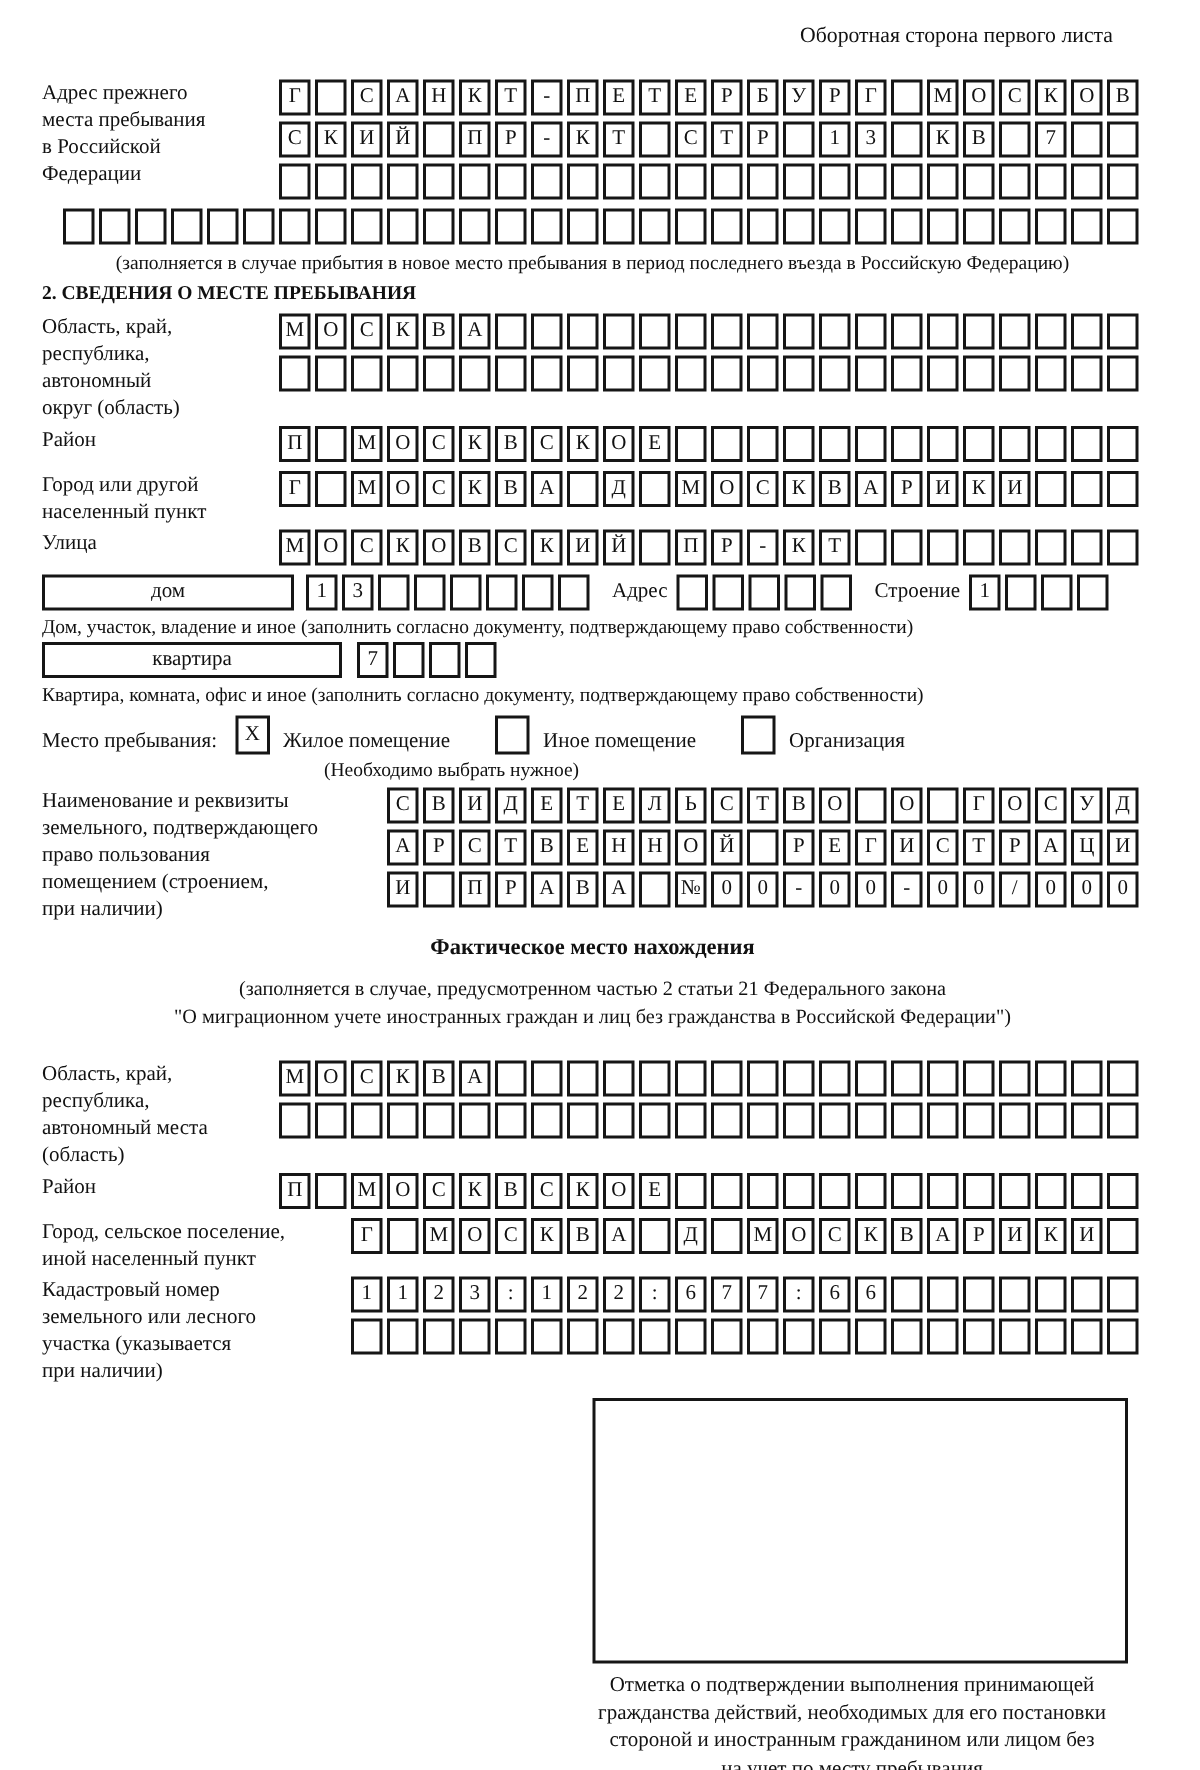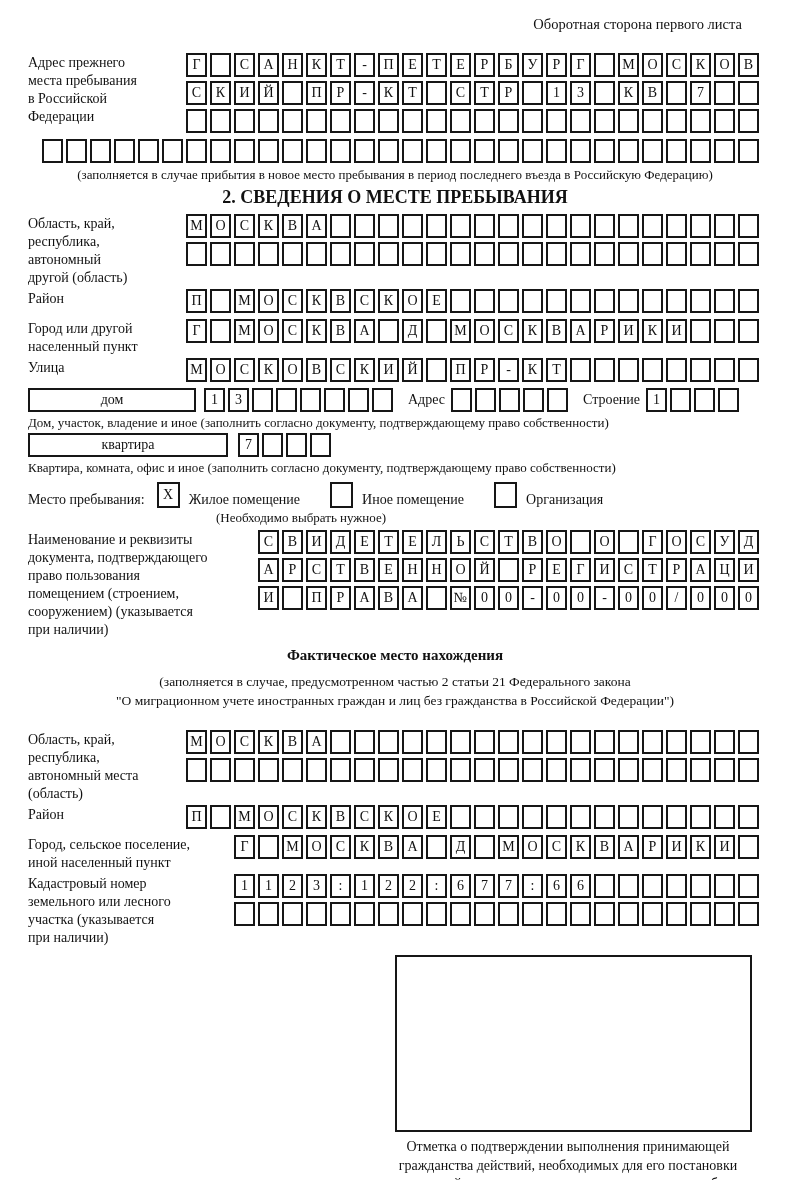--- a/index.html
+++ b/index.html
@@ -20,21 +20,21 @@
   }
   .boxrow{display:flex;justify-content:flex-end;margin-bottom:4px;}
   .rows{display:flex;flex-direction:column;}
 
   .block{display:flex;margin-bottom:2px;}
   .block .lbl{flex:1;font-size:14px;line-height:18px;padding-top:1px;}
   .lbl-single{padding-top:4px;}
 
   .note{font-size:13px;line-height:16px;margin-bottom:2px;}
   .center{text-align:center;}
-  .h2{font-weight:bold;font-size:18px;text-align:center;margin:4px 0 6px 0;}
+  .h2{font-weight:bold;font-size:13px;text-align:left;margin:4px 0 6px 0;}
 
   
   .houserow{display:flex;align-items:flex-start;margin-bottom:3px;}
   .widebox{
     box-sizing:content-box;border:2px solid #161616;height:20px;display:flex;
     align-items:center;justify-content:center;font-size:14px;background:#fff;text-align:center;
   }
   .widebox.dom{width:164px;margin-right:8px;}
   .widebox.kv{width:196px;margin-right:10px;}
   .inl{font-size:14px;padding-top:4px;margin:0 6px 0 12px;white-space:nowrap;}
@@ -191,21 +191,21 @@
     </div>
   <div class="note center">(заполняется в случае прибытия в новое место пребывания в период последнего въезда в Российскую Федерацию)</div>
 
   <div class="h2">2. СВЕДЕНИЯ О МЕСТЕ ПРЕБЫВАНИЯ</div>
 
   <div class="block">
     <div class="lbl">
         <div>Область, край,</div>
         <div>республика,</div>
         <div>автономный</div>
-        <div>другой (область)</div>
+        <div>округ (область)</div>
       </div>
     <div class="rows">
       <div class="boxrow">
           <span class="cell">М</span>
           <span class="cell">О</span>
           <span class="cell">С</span>
           <span class="cell">К</span>
           <span class="cell">В</span>
           <span class="cell">А</span>
           <span class="cell"></span>
@@ -397,24 +397,23 @@
     <span class="check"></span>
     <div class="opt-label">Иное помещение</div>
     <span class="check"></span>
     <div class="opt-label">Организация</div>
   </div>
   <div class="note choose-note">(Необходимо выбрать нужное)</div>
 
   <div class="block">
     <div class="lbl">
         <div>Наименование и реквизиты</div>
-        <div>документа, подтверждающего</div>
+        <div>земельного, подтверждающего</div>
         <div>право пользования</div>
         <div>помещением (строением,</div>
-        <div>сооружением) (указывается</div>
         <div>при наличии)</div>
       </div>
     <div class="rows">
       <div class="boxrow">
           <span class="cell">С</span>
           <span class="cell">В</span>
           <span class="cell">И</span>
           <span class="cell">Д</span>
           <span class="cell">Е</span>
           <span class="cell">Т</span>

